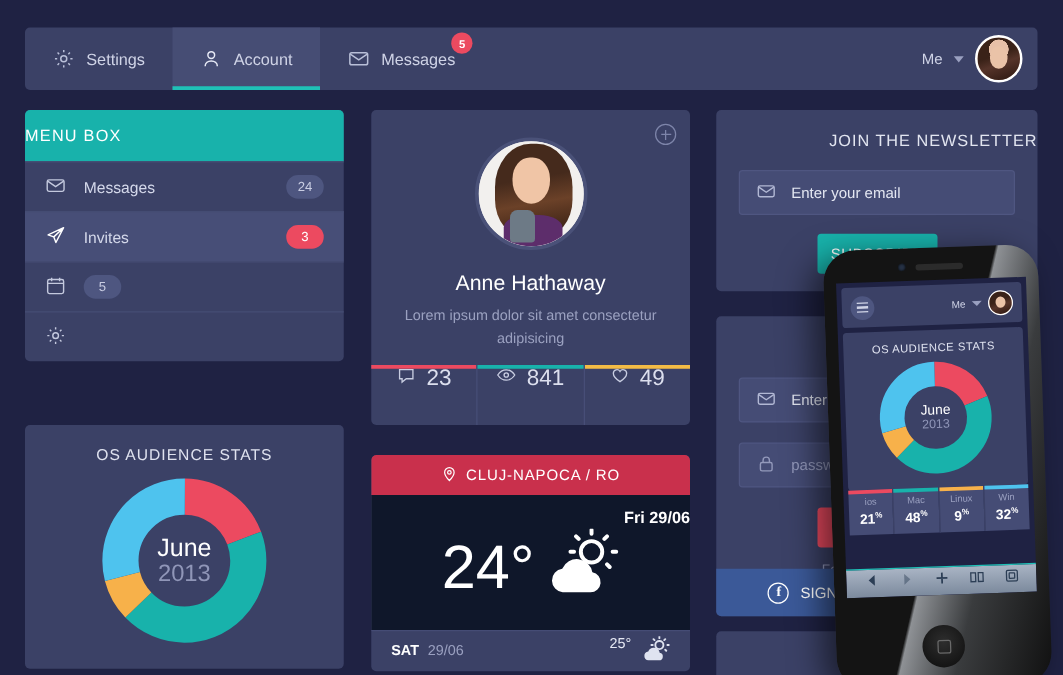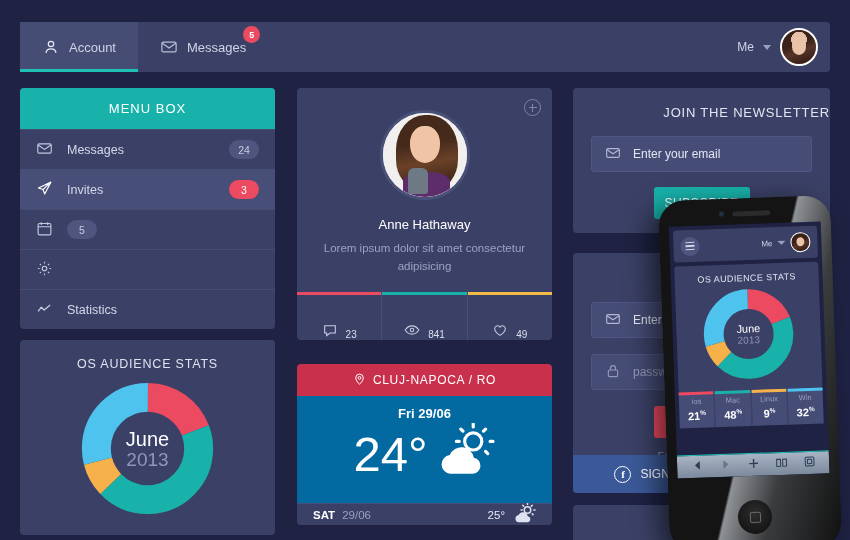--- a/index.html
+++ b/index.html
@@ -54,21 +54,21 @@
       linear-gradient(160deg, #3a2218 0 42%, #56342a 60%, #2a160f 100%); }
   .avatar .face { position: absolute; left: 28%; top: 22%; width: 44%; height: 52%;
       background: #eac3a8; border-radius: 48% 48% 50% 50%; }
 
   
   .panel { background: #3b4166; border-radius: 4px; position: absolute; }
 
   
   .menubox { left: 20px; top: 88px; width: 255px; }
   .menubox-head {
-    background: #18b2ab; color: #fff; text-align: center;
+    background: #18b2ab; color: #fff; 
     padding: 13px 0; font-size: 13px; letter-spacing: 1px;
     border-radius: 4px 4px 0 0;
   }
   .menu-item {
     display: flex; align-items: center; gap: 14px;
     padding: 0 16px; height: 40px;
     border-top: 1px solid #464d74; color: #d4d8ea; font-size: 12.5px;
     cursor: pointer; position: relative;
   }
   .menu-item:first-of-type { border-top: none; }
@@ -114,51 +114,51 @@
   .pavatar .bgw { position: absolute; inset: 0; background: #f2f0ee; }
   .pavatar .hr { position: absolute; left: 16%; top: 2%; width: 74%; height: 90%;
       background: linear-gradient(170deg,#452a1c 0 38%,#6b4128 62%,#2f1a10 100%);
       border-radius: 46% 46% 40% 40%; }
   .pavatar .fc { position: absolute; left: 33%; top: 16%; width: 36%; height: 44%;
       background: #f0c5a6; border-radius: 48% 48% 52% 52%; }
   .pavatar .bd { position: absolute; left: 24%; bottom: 0; width: 56%; height: 30%;
       background: #5d2d6b; border-radius: 40% 40% 0 0; }
   .pavatar .mic { position: absolute; left: 30%; bottom: 4%; width: 24%; height: 30%;
       background: #6d7a86; border-radius: 6px 6px 3px 3px; }
-  .pname { text-align: center; color: #fff; font-size: 13px; margin-top: 17px; }
+  .pname { text-align: center; color: #fff; font-size: 17px; margin-top: 17px; }
   .pdesc { text-align: center; color: #9ba1c0; font-size: 11.5px; line-height: 1.55;
            margin: 8px 18px 0; }
   .pstats { position: absolute; left: 0; right: 0; bottom: 0; display: flex; height: 48px; }
-  .pstat { flex: 1; display: flex; align-items: flex-end; justify-content: center;
-           gap: 8px; color: #dcdfee; font-size: 10px; position: relative;
+  .pstat { flex: 1; display: flex; align-items: flex-start; justify-content: center;
+           gap: 8px; color: #dcdfee; font-size: 18px; position: relative;
            border-left: 1px solid #474e77; cursor: pointer; }
   .pstat:first-child { border-left: none; }
   .pstat .topbar { position: absolute; left: 0; right: 0; top: 0; height: 3px; }
   .pstat svg { width: 16px; height: 16px; }
 
   
   .weather { left: 297px; top: 364px; width: 255px; overflow: hidden; }
   .w-head {
     background: #c9304c; color: #fff; font-size: 12px; letter-spacing: .7px;
     height: 32px; display: flex; align-items: center; justify-content: center; gap: 7px;
     border-radius: 4px 4px 0 0;
   }
   .w-head svg { width: 13px; height: 16px; }
-  .w-body { background: #0369a1; padding: 10px 0 18px; text-align: center; }
+  .w-body { background: #0f172a; padding: 10px 0 18px; text-align: right; }
   .w-day { color: #fff; font-size: 13px; font-weight: bold; }
   .w-main { display: flex; align-items: center; justify-content: center; gap: 4px; margin-top: 2px; }
   .w-temp { color: #fff; font-size: 49px; font-weight: 300; line-height: 1; }
   .w-row {
     display: flex; align-items: center; justify-content: space-between;
-    padding: 0 16px; height: 22px; color: #e5e8f3; font-size: 11.5px;
+    padding: 0 16px; height: 33px; color: #e5e8f3; font-size: 11.5px;
     border-top: 1px solid #454c75;
   }
   .w-row .d1 { font-weight: bold; color: #fff; }
   .w-row .d2 { color: #9aa0c0; margin-left: 7px; }
-  .w-row .r { display: flex; align-items: center; gap: 7px; }
+  .w-row .r { display: flex; align-items: flex-start; gap: 7px; }
 
   
   .newsletter { left: 573px; top: 88px; width: 257px; height: 145px; }
   .nl-title { text-align: right; color: #e2e5f0; font-size: 13px;
               letter-spacing: .8px; padding-top: 17px; }
   .field {
     display: flex; align-items: center; gap: 12px;
     margin: 16px 18px 0; height: 36px; padding: 0 13px;
     background: #454c75; border: 1px solid #4f5681; border-radius: 3px;
     color: #e4e7f2; font-size: 12px; cursor: text;
@@ -257,20 +257,29 @@
     width: 34px; height: 34px; border-radius: 50%;
     background: radial-gradient(circle at 50% 40%, #2e2e2e, #0c0c0c);
     display: flex; align-items: center; justify-content: center;
   }
   .home-sq { width: 11px; height: 11px; border: 1.4px solid #6a6a6a; border-radius: 2px; }
 </style>
 </head>
 <body>
 
 <div class="topnav">
+  <div class="nav-tab">
+    <span class="nav-icon">
+      <svg viewBox="0 0 24 24" fill="none" stroke="#b9bfd8" stroke-width="1.6">
+        <circle cx="12" cy="12" r="3.2"></circle>
+        <path d="M12 2.6v2.4M12 19v2.4M2.6 12h2.4M19 12h2.4M5.4 5.4l1.7 1.7M16.9 16.9l1.7 1.7M18.6 5.4l-1.7 1.7M7.1 16.9l-1.7 1.7"></path>
+      </svg>
+    </span>
+    <span>Settings</span>
+  </div>
 
   <div class="nav-tab active">
     <span class="nav-icon">
       <svg viewBox="0 0 24 24" fill="none" stroke="#e6e9f5" stroke-width="1.6">
         <circle cx="12" cy="8" r="3.6"></circle>
           <path d="M5.5 20c0-3.6 2.9-5.6 6.5-5.6s6.5 2 6.5 5.6"></path>
       </svg>
     </span>
     <span>Account</span>
   </div>
@@ -333,28 +342,20 @@
 
   <div class="menu-item">
     <span>
       <svg viewBox="0 0 24 24" fill="none" stroke="#c4c9de" stroke-width="1.6">
         <circle cx="12" cy="12" r="3.2"></circle>
         <path d="M12 2.6v2.4M12 19v2.4M2.6 12h2.4M19 12h2.4M5.4 5.4l1.7 1.7M16.9 16.9l1.7 1.7M18.6 5.4l-1.7 1.7M7.1 16.9l-1.7 1.7"></path>
       </svg>
     </span>
   </div>
 
-  <div class="menu-item">
-    <span>
-      <svg viewBox="0 0 24 24" fill="none" stroke="#c4c9de" stroke-width="1.8" stroke-linejoin="round">
-        <path d="M3 16l4.5-6 4 4.2L20 7"></path>
-      </svg>
-    </span>
-    <span class="menu-label">Statistics</span>
-  </div>
 </div>
 
 <div class="panel osstats">
   <div class="osstats-title">OS AUDIENCE STATS</div>
   <div class="donut-wrap">
     <svg viewBox="0 0 42 42" width="135" height="135">
       <g id="big-donut">
           <circle cx="21" cy="21" r="15.9154943092" fill="none" stroke="#ec4a60" stroke-width="9" stroke-dasharray="19.091 80.909" stroke-dashoffset="25.000"></circle>
           <circle cx="21" cy="21" r="15.9154943092" fill="none" stroke="#18b2ab" stroke-width="9" stroke-dasharray="43.636 56.364" stroke-dashoffset="5.909"></circle>
           <circle cx="21" cy="21" r="15.9154943092" fill="none" stroke="#f7b14a" stroke-width="9" stroke-dasharray="8.182 91.818" stroke-dashoffset="-37.727"></circle>

